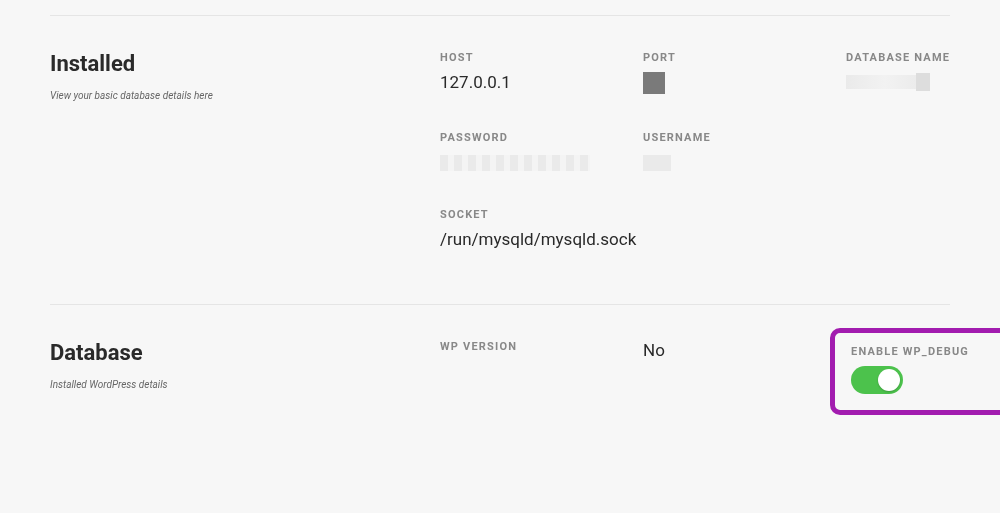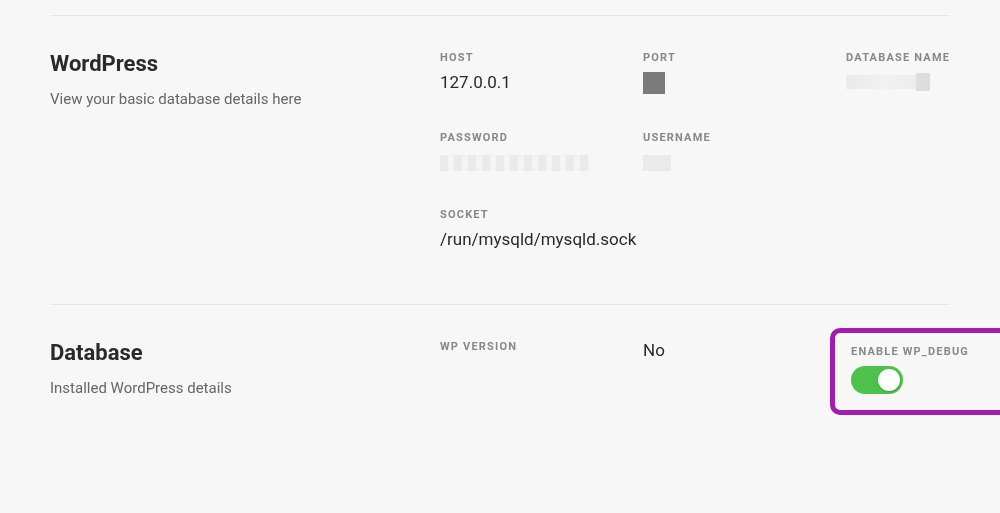--- a/index.html
+++ b/index.html
@@ -27,23 +27,24 @@
       width: 390px;
       flex-shrink: 0;
     }
     .section-title {
       font-size: 22px;
       font-weight: 700;
       color: #2a2a2a;
       margin-bottom: 14px;
     }
     .section-desc {
-      font-size: 15px;
+      font-size: 10px;
       color: #666;
       font-weight: 400;
+      font-style: italic;
     }
     .right-col {
       flex: 1;
       display: grid;
       grid-template-columns: 170px 170px 170px;
       row-gap: 45px;
       column-gap: 0;
       gap: 33px;
     }
     .field {
@@ -132,21 +133,21 @@
       box-shadow: 0 1px 2px rgba(0,0,0,0.2);
     }
   </style>
 </head>
 <body>
 
 <div class="divider"></div>
 
 <div class="section">
   <div class="left-col">
-    <div class="section-title">WordPress</div>
+    <div class="section-title">Installed</div>
     <div class="section-desc">View your basic database details here</div>
   </div>
   <div class="right-col">
     <div class="field">
       <div class="field-label">HOST</div>
       <div class="field-value">127.0.0.1</div>
     </div>
     <div class="field">
       <div class="field-label">PORT</div>
       <div class="field-value"><span class="redacted-sm"></span></div>

